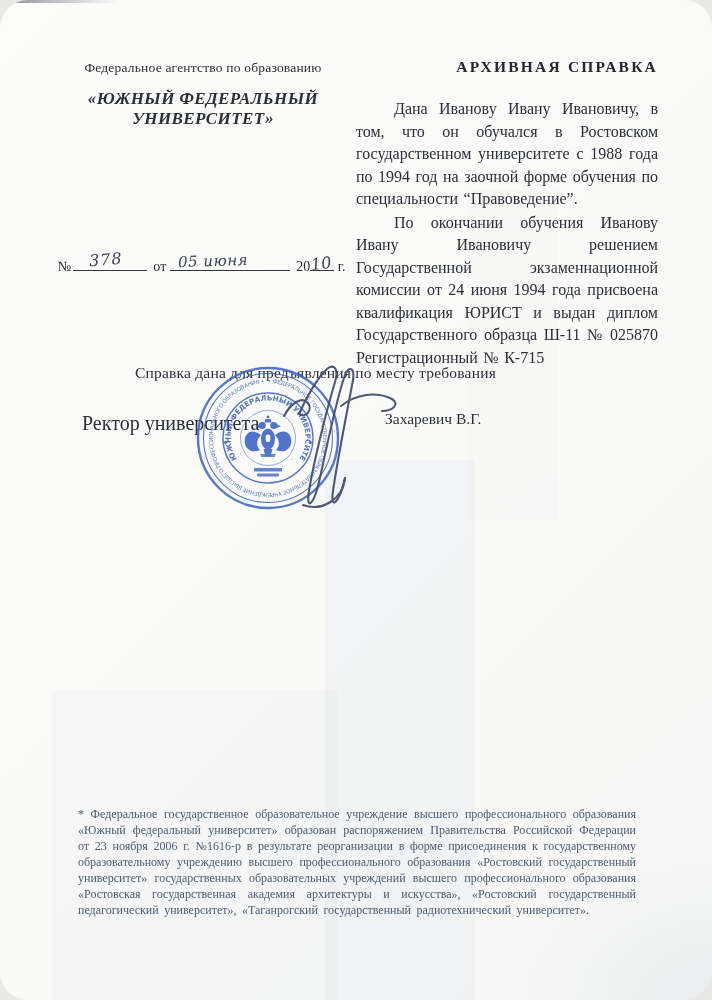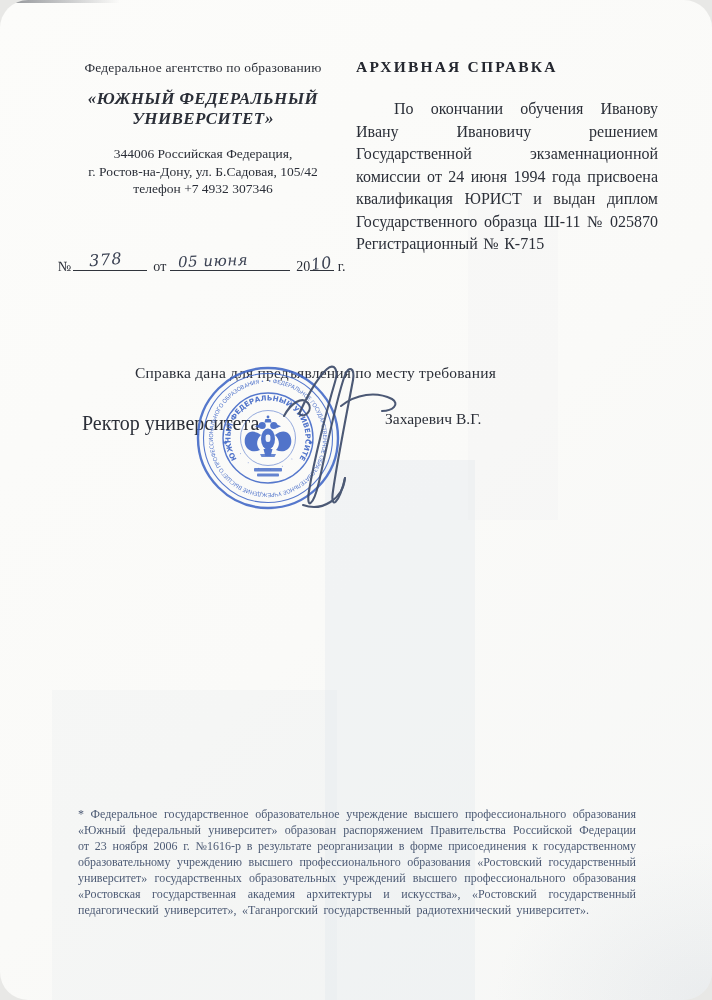--- a/index.html
+++ b/index.html
@@ -42,21 +42,21 @@
   .blank-date{width:120px;margin-left:4px;margin-right:6px;}
   .blank-year{width:24px;}
   .handwritten{position:absolute;font-family:"DejaVu Serif",serif;font-style:italic;
     color:#3c4354;white-space:nowrap;}
   .hw-number{left:16px;bottom:1px;font-size:16px;transform:rotate(-4deg);letter-spacing:1px;}
   .hw-date{left:8px;bottom:0;font-size:15px;transform:rotate(-2deg);letter-spacing:.5px;}
   .hw-year{left:1px;bottom:-3px;font-size:16px;transform:rotate(-8deg);}
 
   
   .hdr-right{position:absolute;left:356px;top:58px;width:302px;}
-  .doc-title{font-size:15.5px;font-weight:bold;letter-spacing:2.2px;text-align:left;
+  .doc-title{font-size:15.5px;font-weight:bold;letter-spacing:2.2px;text-align:right;
     color:#24272f;}
   .bodytext{margin-top:22px;font-size:16px;line-height:22.5px;text-align:justify;}
   .bodytext p{margin:0 0 1px 0;text-indent:38px;word-spacing:1.5px;}
 
   
   .purpose{position:absolute;left:135px;top:364px;font-size:15.5px;letter-spacing:.2px;}
   .rector{position:absolute;left:82px;top:412px;font-size:20px;}
   .signer{position:absolute;left:385px;top:410px;font-size:15.5px;}
   .stamp-wrap{position:absolute;left:194px;top:364px;width:148px;height:148px;}
   .sig-wrap{position:absolute;left:262px;top:350px;width:150px;height:168px;}
@@ -72,35 +72,31 @@
 
   <div class="smudge-top"></div>
   <div class="band-a"></div>
   <div class="band-b"></div>
   <div class="band-c"></div>
   <div class="corner-shade"></div>
 
   <div class="hdr-left">
     <div class="agency">Федеральное агентство по образованию</div>
     <div class="uni-name">«ЮЖНЫЙ ФЕДЕРАЛЬНЫЙ УНИВЕРСИТЕТ»</div>
-    <div class="addr">
-      <div>344006 Российская Федерация,</div>
-      <div>г. Ростов-на-Дону, ул. Б.Садовая, 105/42</div>
-      <div>телефон +7 4932 307346</div>
-    </div>
   </div>
 
   <div class="numline">
     <span>№</span><span class="blank blank-number"><span class="handwritten hw-number">378</span></span><span>от</span><span class="blank blank-date"><span class="handwritten hw-date">05 июня</span></span><span>20</span><span class="blank blank-year"><span class="handwritten hw-year">10</span></span>
     <span>г.</span>
   </div>
 
   <div class="hdr-right">
     <div class="doc-title">АРХИВНАЯ СПРАВКА</div>
     <div class="bodytext">
+      <p>Дана Иванову Ивану Ивановичу, в том, что он обучался в Ростовском государственном университете с 1988 года по 1994 год на заочной форме обучения по специальности “Правоведение”.</p>
       <p>По окончании обучения Иванову Ивану Ивановичу решением Государственной экзаменнационной комиссии от 24 июня 1994 года присвоена квалификация ЮРИСТ и выдан диплом Государственного образца Ш-11 № 025870 Регистрационный № К-715</p>
     </div>
   </div>
 
   <div class="purpose">Справка дана для предъявления по месту требования</div>
 
   <div class="rector">Ректор университета</div>
   <div class="signer">Захаревич В.Г.</div>
 
   <div class="stamp-wrap">

